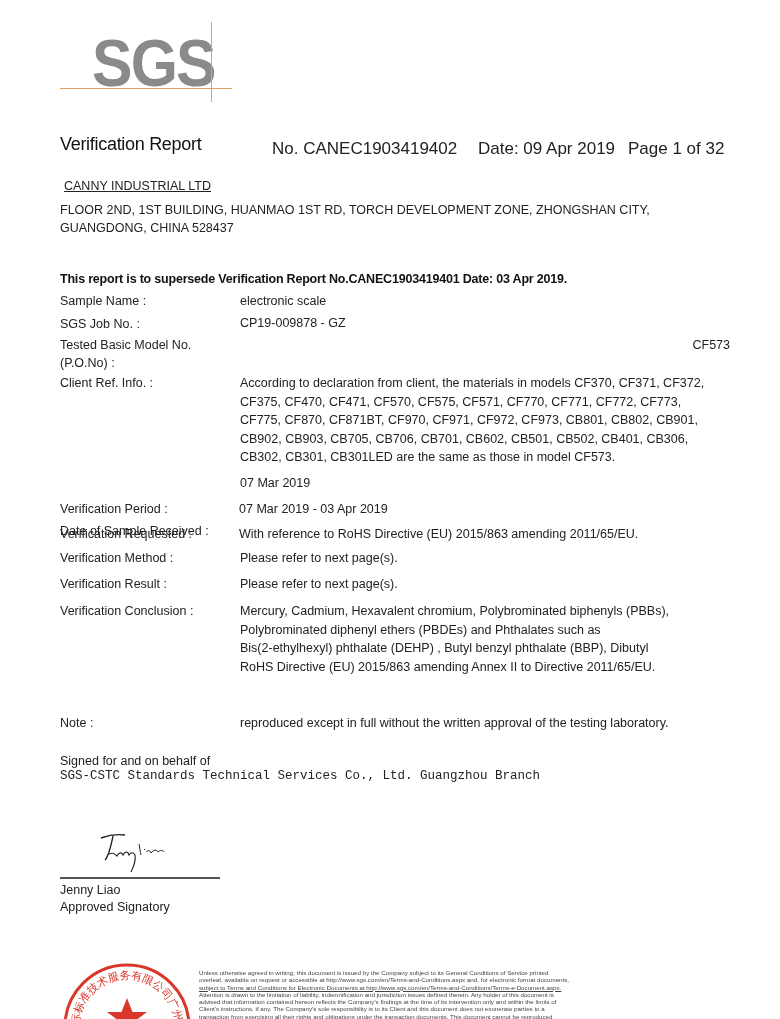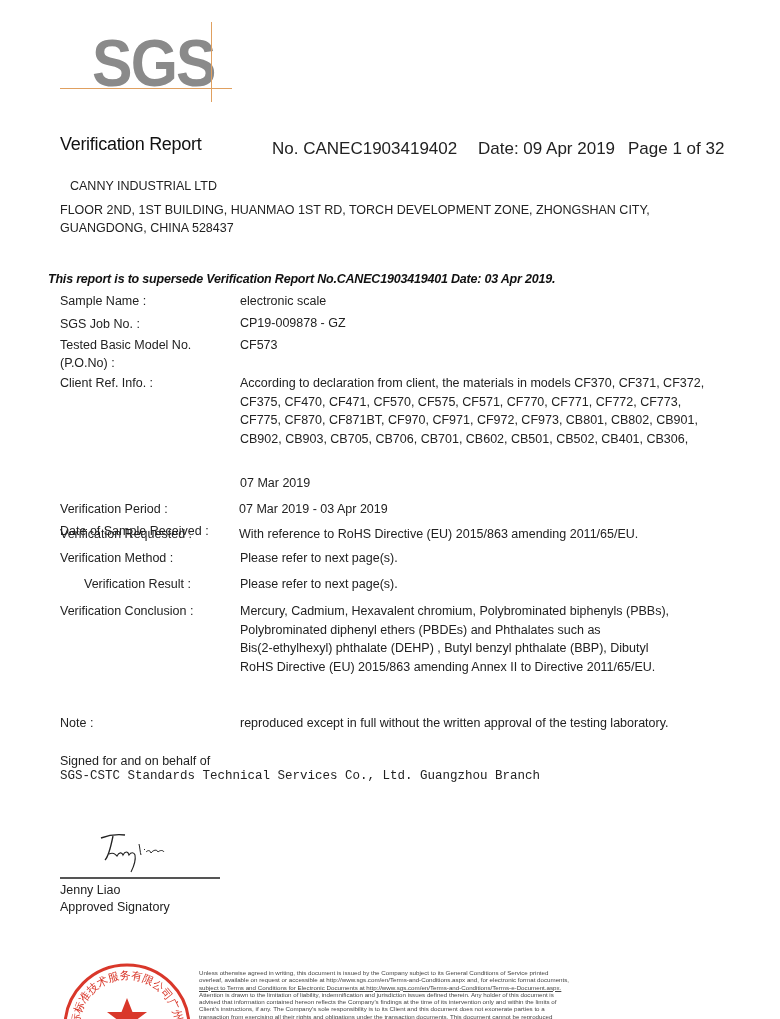--- a/index.html
+++ b/index.html
@@ -49,58 +49,59 @@
   <div class="sgs-text">SGS</div>
   <div class="hline"></div>
   <div class="vline"></div>
 </div>
 
 <div class="abs title">Verification Report</div>
 <div class="abs hdr" style="left:272px;">No. CANEC1903419402</div>
 <div class="abs hdr" style="left:478px;">Date: 09 Apr 2019</div>
 <div class="abs hdr" style="left:628px;">Page 1 of 32</div>
 
-<div class="abs t13" style="left:70px; top:177px;">CANNY INDUSTRIAL LTD</div>
+<div class="abs t13" style="left:64px; top:177px;text-decoration:underline;">CANNY INDUSTRIAL LTD</div>
 <div class="abs t13" style="left:60px; top:201px;">FLOOR 2ND, 1ST BUILDING, HUANMAO 1ST RD, TORCH DEVELOPMENT ZONE, ZHONGSHAN CITY,</div>
 <div class="abs t13" style="left:60px; top:219px;">GUANGDONG, CHINA 528437</div>
 
-<div class="abs t13 bold" style="left:48px; top:270px; letter-spacing:-0.2px;font-style:italic;">This report is to supersede Verification Report No.CANEC1903419401 Date: 03 Apr 2019.</div>
+<div class="abs t13 bold" style="left:60px; top:270px; letter-spacing:-0.2px;">This report is to supersede Verification Report No.CANEC1903419401 Date: 03 Apr 2019.</div>
 
 <div>
   <div class="abs label" style="top:292px;">Sample Name :</div>
   <div class="abs value" style="top:292px;">electronic scale</div>
 
   <div class="abs label" style="top:315px;">SGS Job No. :</div>
   <div class="abs value" style="top:314px;">CP19-009878 - GZ</div>
 
   <div class="abs label" style="top:336px;">Tested Basic Model No.</div>
   <div class="abs label" style="top:354px;">(P.O.No) :</div>
-  <div class="abs value" style="top:336px;">CF573</div>
+  <div class="abs value" style="top:336px;text-align:right;">CF573</div>
 
   <div class="abs label" style="top:374px;">Client Ref. Info. :</div>
   <div class="abs value" style="top:374px;">
     <div>According to declaration from client, the materials in models CF370, CF371, CF372,</div>
     <div>CF375, CF470, CF471, CF570, CF575, CF571, CF770, CF771, CF772, CF773,</div>
     <div>CF775, CF870, CF871BT, CF970, CF971, CF972, CF973, CB801, CB802, CB901,</div>
     <div>CB902, CB903, CB705, CB706, CB701, CB602, CB501, CB502, CB401, CB306,</div>
+    <div>CB302, CB301, CB301LED are the same as those in model CF573.</div>
   </div>
 
   <div class="abs label" style="top:474px;margin-top:48px;">Date of Sample Received :</div>
   <div class="abs value" style="top:474px;">07 Mar 2019</div>
 
   <div class="abs label" style="top:500px;">Verification Period :</div>
   <div class="abs value" style="top:500px; left:239px;">07 Mar 2019 - 03 Apr 2019</div>
 
   <div class="abs label" style="top:525px;">Verification Requested :</div>
   <div class="abs value" style="top:525px; left:239px;">With reference to RoHS Directive (EU) 2015/863 amending 2011/65/EU.</div>
 
   <div class="abs label" style="top:549px;">Verification Method :</div>
   <div class="abs value" style="top:549px;">Please refer to next page(s).</div>
 
-  <div class="abs label" style="top:575px;margin-left:24px;">Verification Result :</div>
+  <div class="abs label" style="top:575px;">Verification Result :</div>
   <div class="abs value" style="top:575px;">Please refer to next page(s).</div>
 
   <div class="abs label" style="top:602px;">Verification Conclusion :</div>
   <div class="abs value" style="top:602px;">
     <div>Mercury, Cadmium, Hexavalent chromium, Polybrominated biphenyls (PBBs),</div>
     <div>Polybrominated diphenyl ethers (PBDEs) and Phthalates such as</div>
     <div>Bis(2-ethylhexyl) phthalate (DEHP) , Butyl benzyl phthalate (BBP), Dibutyl</div>
     <div>RoHS Directive (EU) 2015/863 amending Annex II to Directive 2011/65/EU.</div>
   </div>
 

